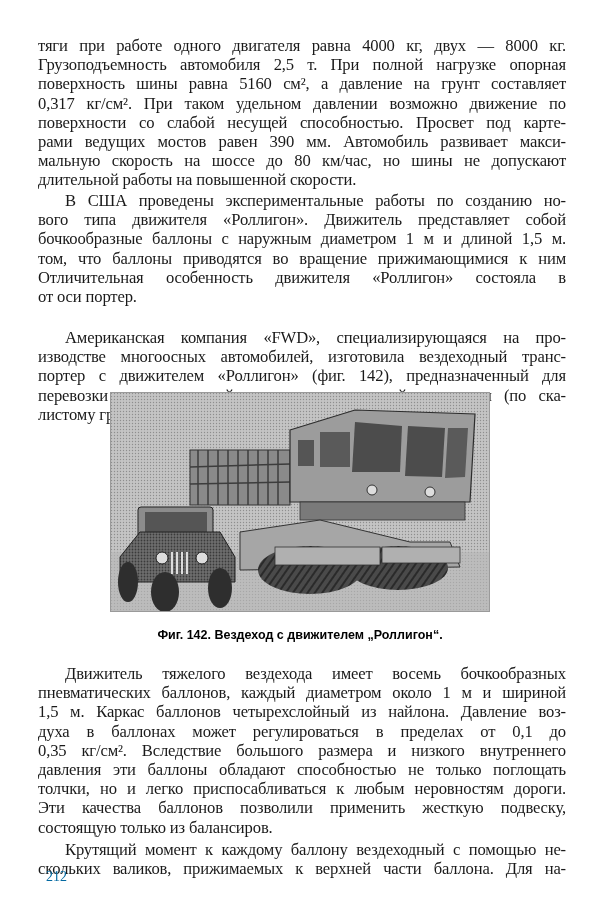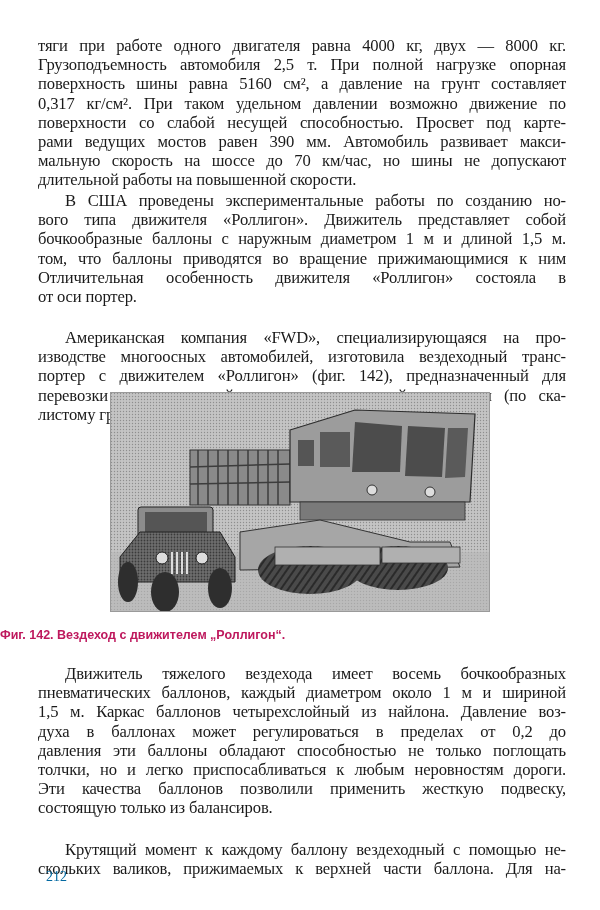--- a/index.html
+++ b/index.html
@@ -22,42 +22,42 @@
     .text-block .line.indent { padding-left: 27px; }
 
     .figure {
       position: absolute; left: 110px; top: 392px; width: 380px; height: 220px;
       background: #bdbdbd;
       overflow: hidden;
     }
     .figure svg { display: block; }
     .caption {
       position: absolute; left: 0; width: 600px; top: 628px;
-      text-align: left;
+      text-align: center;
       font-family: "Liberation Sans", "DejaVu Sans", sans-serif;
-      font-weight: bold; font-size: 12.5px; color: #be185d;
+      font-weight: bold; font-size: 12.5px; color: #000000;
     }
     .page-number {
       position: absolute; left: 46px; top: 869px;
       font-size: 14px; font-family: "Liberation Serif", serif; color: #0369a1;
     }
   </style>
 </head>
 <body>
 
 <div class="page">
 
   <div class="text-block" style="top:36px;">
     <span class="line">тяги при работе одного двигателя  равна 4000 кг, двух — 8000 кг.</span>
     <span class="line">Грузоподъемность автомобиля 2,5 т. При полной нагрузке опорная</span>
     <span class="line">поверхность шины равна 5160 см², а давление на грунт составляет</span>
     <span class="line">0,317 кг/см². При таком удельном давлении возможно движение по</span>
     <span class="line">поверхности со слабой несущей способностью.  Просвет под карте-</span>
     <span class="line">рами ведущих мостов равен 390 мм. Автомобиль развивает макси-</span>
-    <span class="line">мальную скорость на шоссе до 70 км/час, но  шины не допускают</span>
+    <span class="line">мальную скорость на шоссе до 80 км/час, но  шины не допускают</span>
     <span class="line last">длительной работы на повышенной скорости.</span>
   </div>
 
   <div class="text-block" style="top:191px;">
     <span class="line indent">В США проведены экспериментальные работы по созданию но-</span>
     <span class="line">вого типа движителя «Роллигон». Движитель  представляет собой</span>
     <span class="line">бочкообразные баллоны с наружным диаметром 1 м и длиной 1,5 м.</span>
     <span class="line">том, что баллоны приводятся во вращение прижимающимися к ним</span>
     <span class="line">Отличительная  особенность   движителя   «Роллигон»   состояла в</span>
     <span class="line last">от оси портер.</span>
@@ -141,21 +141,22 @@
       <rect x="0.5" y="0.5" width="379" height="219" fill="none" stroke="#9a9a9a" stroke-width="1"></rect>
     </svg>
   </div>
 
   <div class="caption">Фиг. 142. Вездеход с движителем „Роллигон“.</div>
 
   <div class="text-block" style="top:664px;">
     <span class="line indent">Движитель тяжелого вездехода  имеет восемь  бочкообразных</span>
     <span class="line">пневматических баллонов, каждый диаметром около 1 м и шириной</span>
     <span class="line">1,5 м. Каркас баллонов четырехслойный из найлона. Давление воз-</span>
-    <span class="line">духа в баллонах может  регулироваться  в пределах  от  0,2  до</span>
+    <span class="line">духа в баллонах может  регулироваться  в пределах  от  0,1  до</span>
+    <span class="line">0,35 кг/см². Вследствие большого размера и низкого внутреннего</span>
     <span class="line">давления эти баллоны обладают способностью не только поглощать</span>
     <span class="line">толчки, но и легко приспосабливаться к любым неровностям дороги.</span>
     <span class="line">Эти качества баллонов позволили  применить жесткую  подвеску,</span>
     <span class="line last">состоящую только из балансиров.</span>
   </div>
 
   <div class="text-block" style="top:840px; top:840px;">
     <span class="line indent">Крутящий момент к каждому баллону вездеходный с помощью не-</span>
     <span class="line">скольких валиков, прижимаемых к верхней части баллона. Для на-</span>
   </div>

